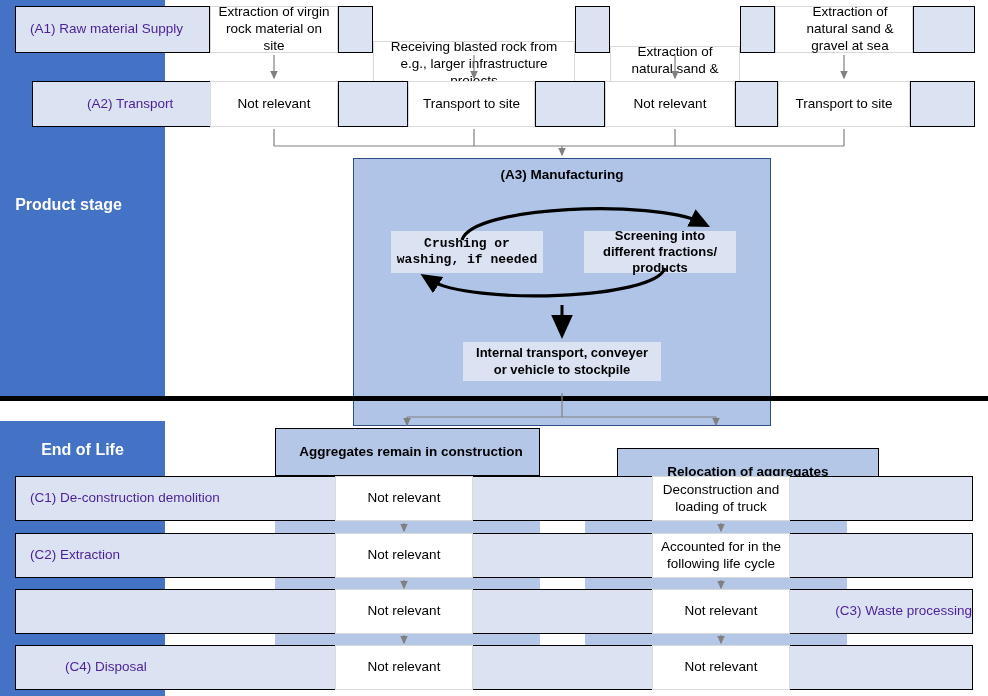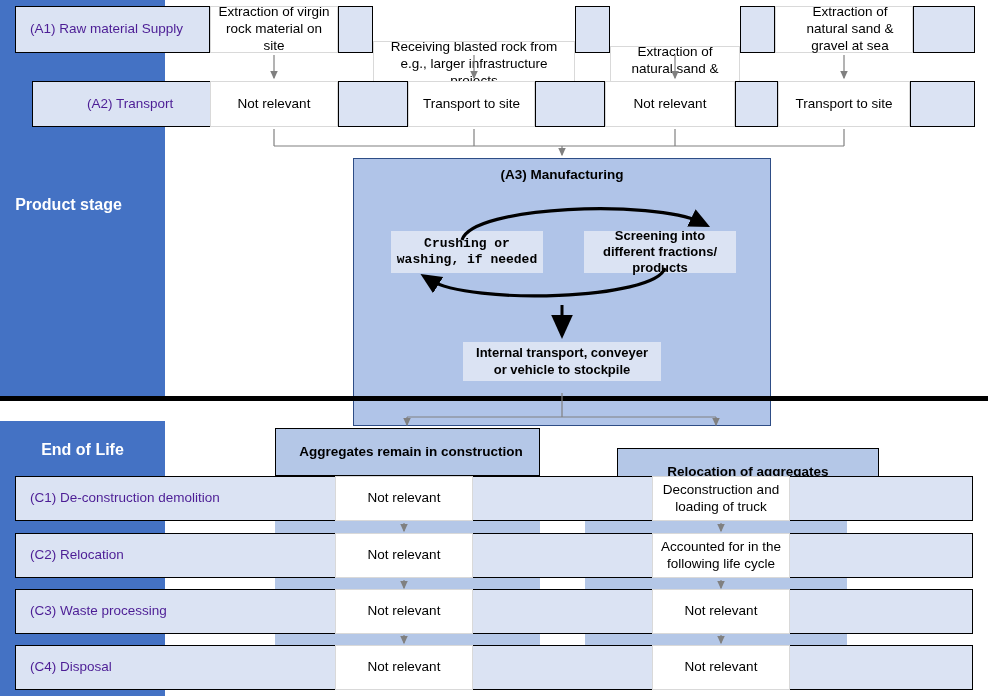--- a/index.html
+++ b/index.html
@@ -90,32 +90,32 @@
   <div class="abs midbar" style="left:275px;top:633px;width:265px;height:22px;"></div>
   <div class="abs midbar" style="left:585px;top:633px;width:262px;height:22px;"></div>
 
   <div class="abs rowbar" style="left:15px;top:476px;width:958px;height:45px;">
     <span class="lbl">(C1) De-construction demolition</span>
   </div>
   <div class="abs whitebox" style="left:335px;top:476px;width:138px;height:45px;">Not relevant</div>
   <div class="abs whitebox" style="left:652px;top:476px;width:138px;height:45px;">Deconstruction and loading of truck</div>
 
   <div class="abs rowbar" style="left:15px;top:533px;width:958px;height:45px;">
-    <span class="lbl">(C2) Relocation</span>
+    <span class="lbl">(C2) Extraction</span>
   </div>
   <div class="abs whitebox" style="left:335px;top:533px;width:138px;height:45px;">Not relevant</div>
   <div class="abs whitebox" style="left:652px;top:533px;width:138px;height:45px;">Accounted for in the following life cycle</div>
 
-  <div class="abs rowbar" style="left:15px;top:589px;width:958px;height:45px;">
+  <div class="abs rowbar" style="left:15px;top:589px;width:958px;height:45px;justify-content:flex-end;">
     <span class="lbl">(C3) Waste processing</span>
   </div>
   <div class="abs whitebox" style="left:335px;top:589px;width:138px;height:45px;">Not relevant</div>
   <div class="abs whitebox" style="left:652px;top:589px;width:138px;height:45px;">Not relevant</div>
 
-  <div class="abs rowbar" style="left:15px;top:645px;width:958px;height:45px;">
+  <div class="abs rowbar" style="left:15px;top:645px;width:958px;height:45px;padding-left:35px;">
     <span class="lbl">(C4) Disposal</span>
   </div>
   <div class="abs whitebox" style="left:335px;top:645px;width:138px;height:45px;">Not relevant</div>
   <div class="abs whitebox" style="left:652px;top:645px;width:138px;height:45px;">Not relevant</div>
 
   <svg class="arrows" viewBox="0 0 988 696">
     <defs>
       <marker id="ah-gray" markerWidth="8" markerHeight="8" refX="6" refY="3.2" orient="auto">
         <path d="M0,0 L7,3.2 L0,6.4 z" fill="#808080"></path>
       </marker>

